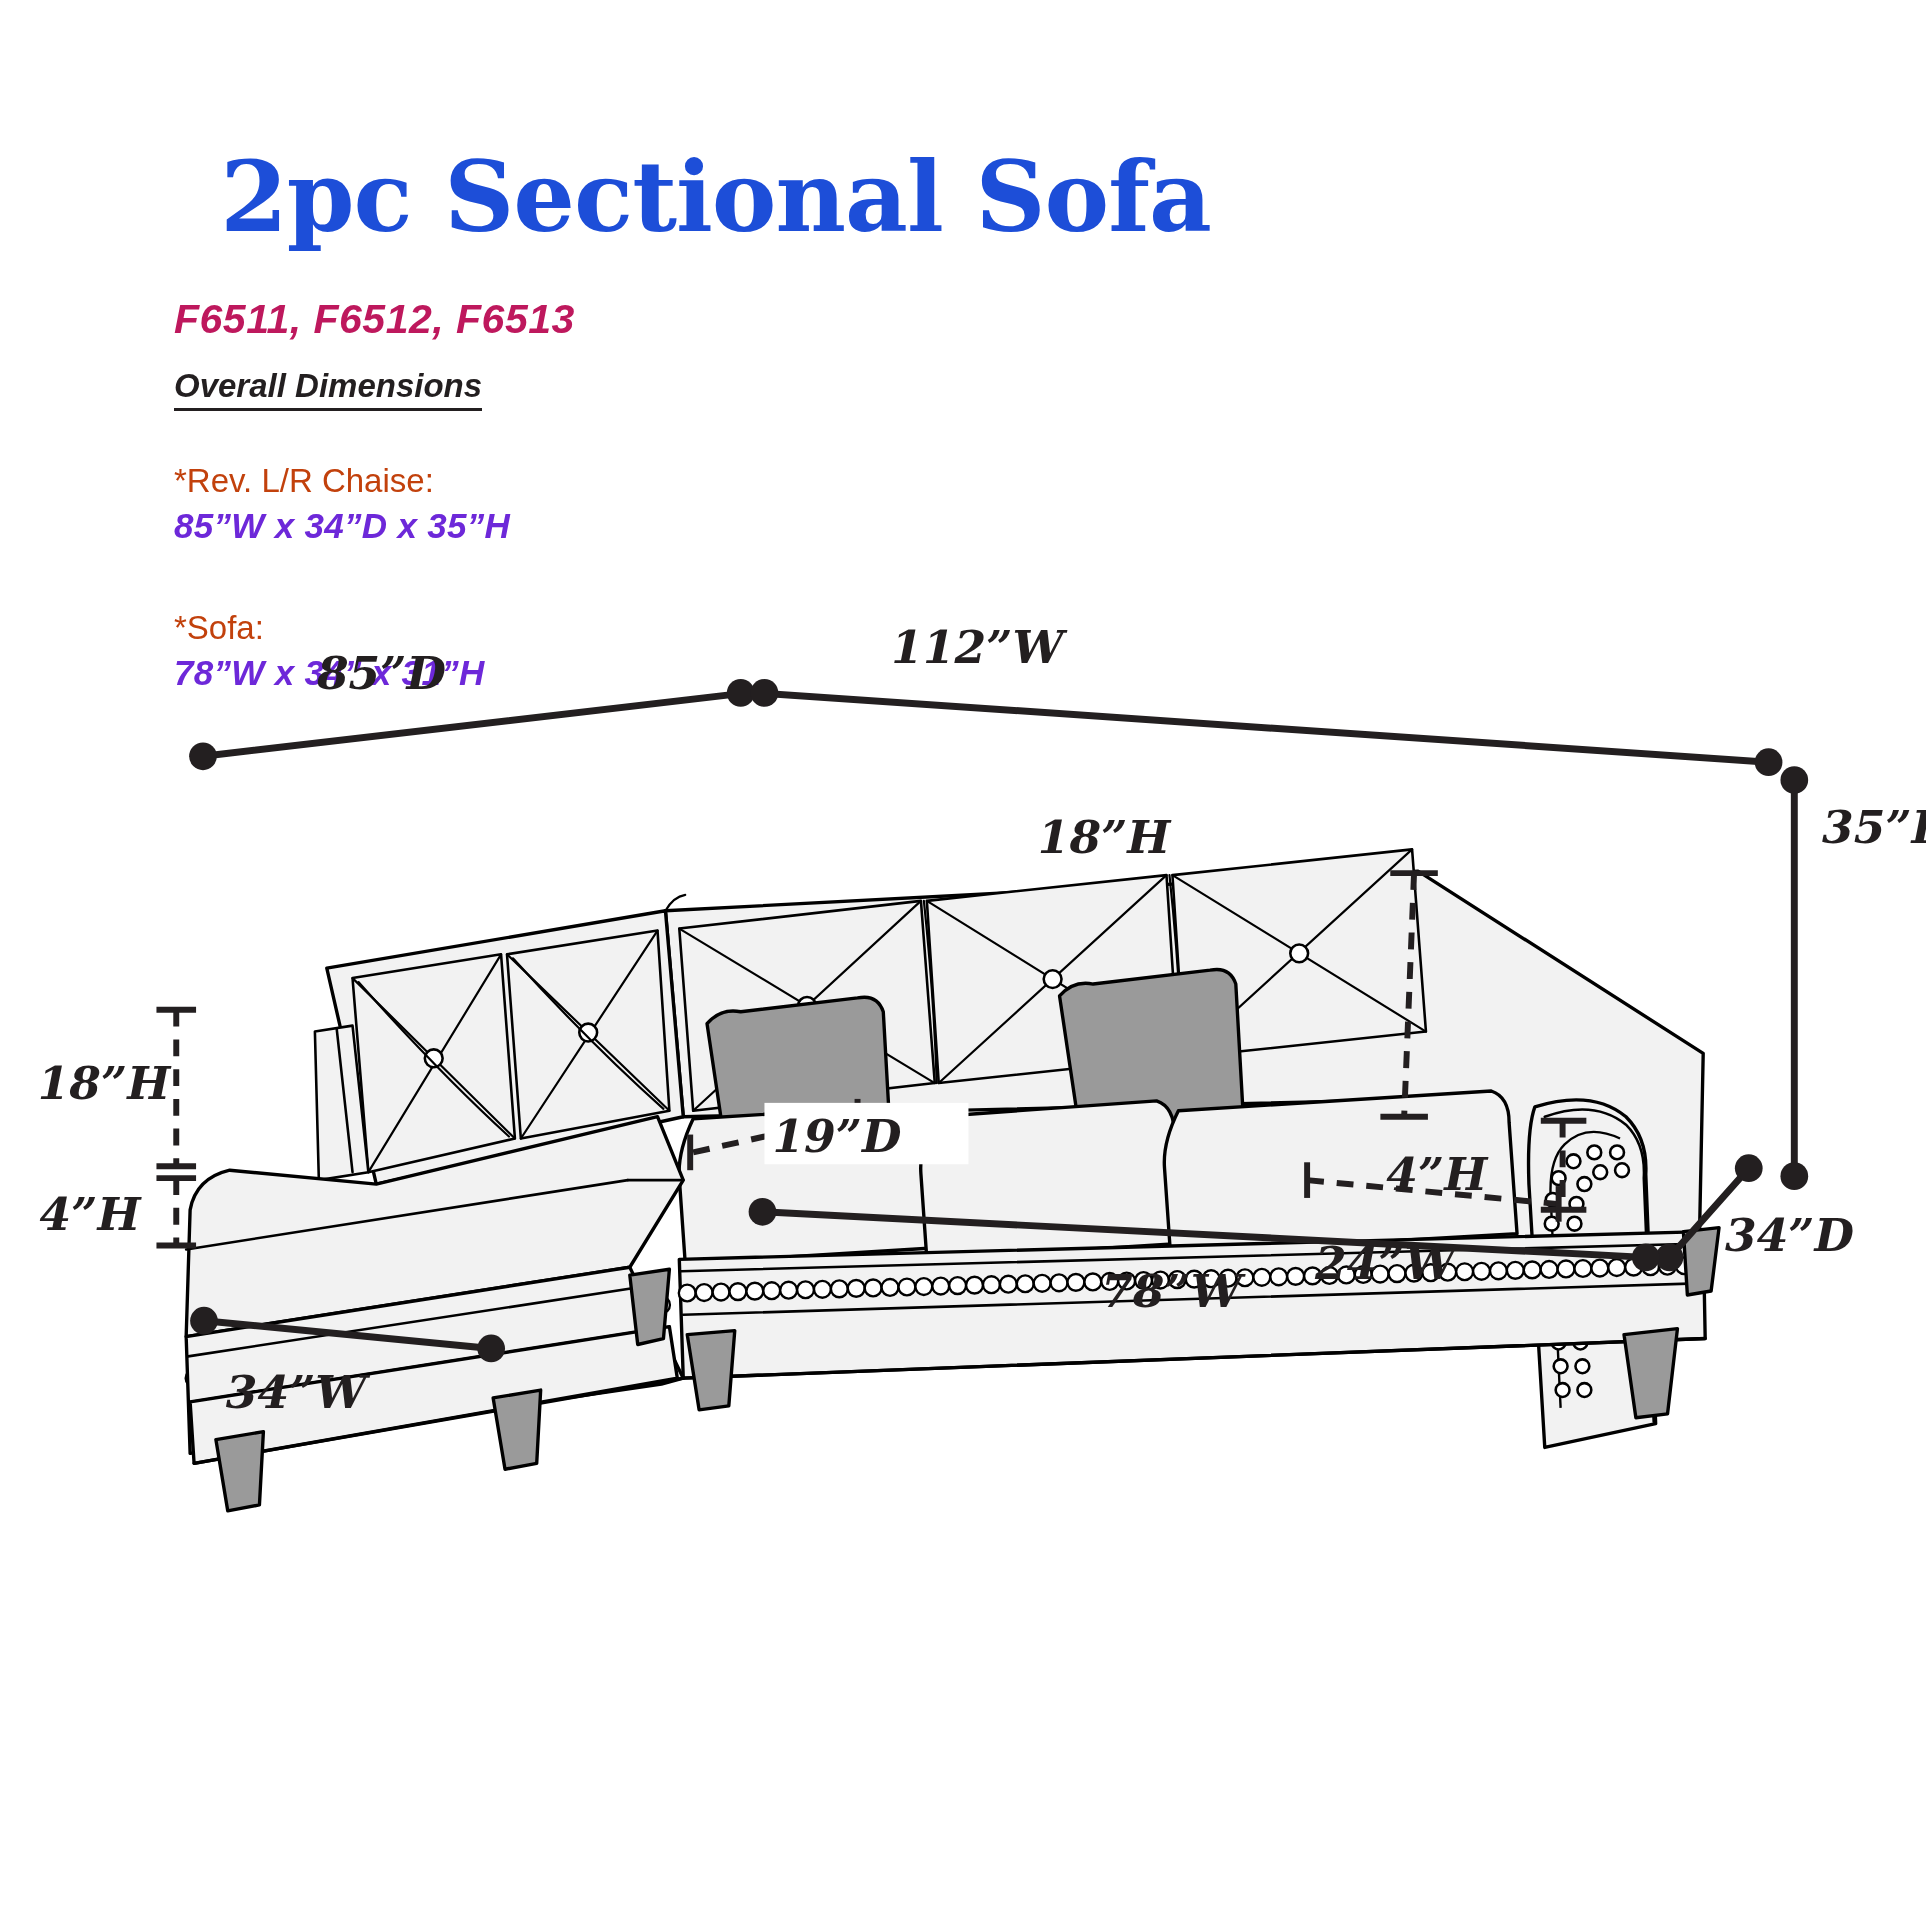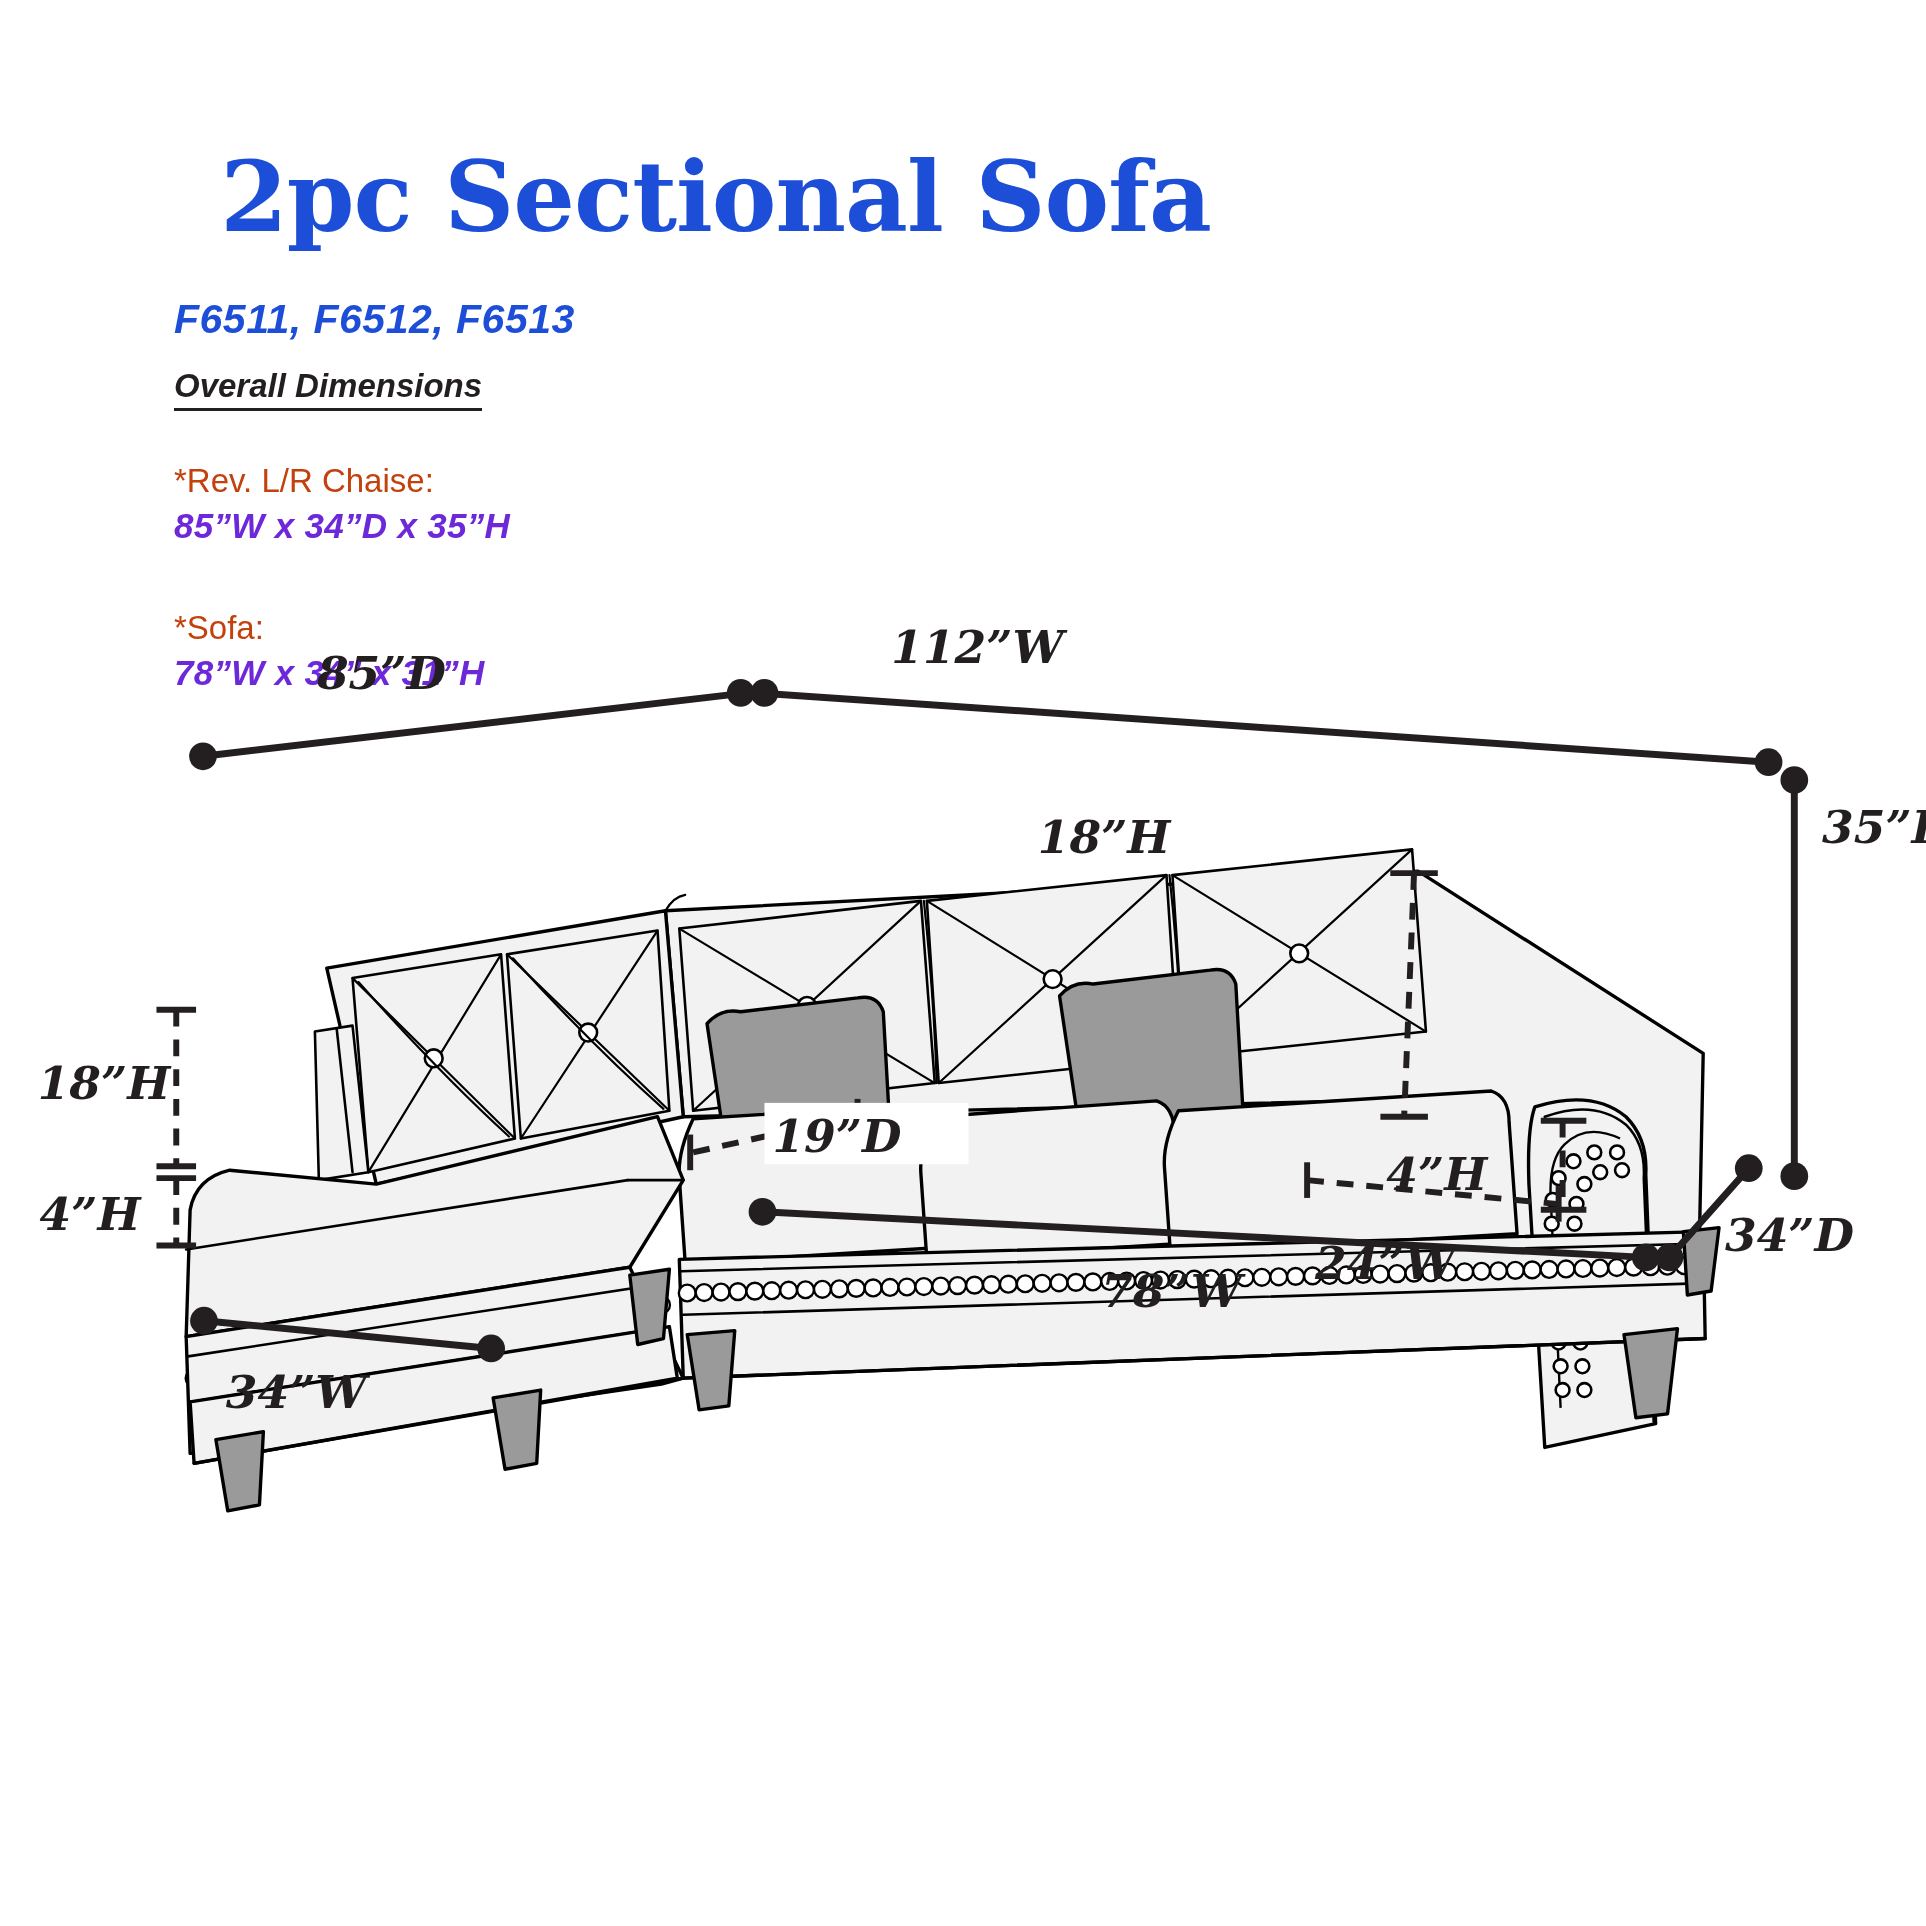--- a/index.html
+++ b/index.html
@@ -28,21 +28,21 @@
     white-space:nowrap;
     text-align:center;
   }
 
   .model-codes{
     font-family:"Liberation Sans", sans-serif;
     font-style:italic;
     font-weight:700;
     font-size:41px;
     letter-spacing:0.5px;
-    color:#1d4ed8;
+    color:#be185d;
     margin-top:50px;
   }
 
   .section-head{
     font-family:"Liberation Sans", sans-serif;
     font-style:italic;
     font-weight:700;
     font-size:33px;
     color:#231f20;
     margin-top:24px;

